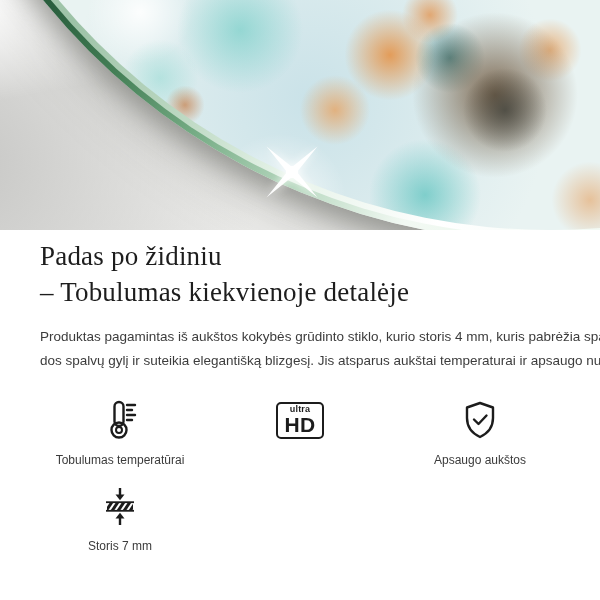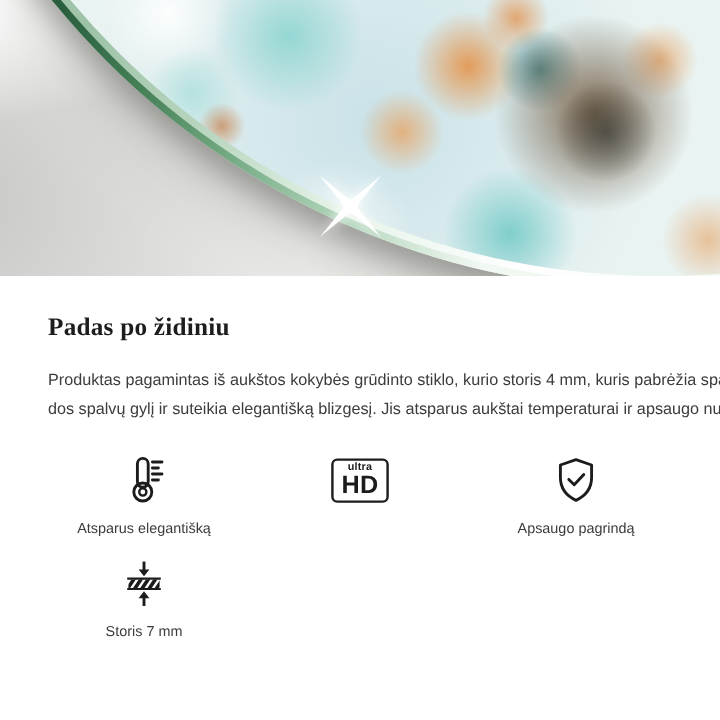--- a/index.html
+++ b/index.html
@@ -45,22 +45,22 @@
       radial-gradient(circle 55px  at 250px 1128px, rgba(120,210,200,.4),rgba(120,210,200,0) 70%),
       radial-gradient(circle 75px  at 230px 1062px, rgba(255,255,255,.9),rgba(255,255,255,0) 70%),
       radial-gradient(circle 95px  at 370px 1250px, rgba(255,255,255,.75),rgba(255,255,255,0) 70%),
       radial-gradient(circle 320px at 400px 1150px, rgba(176,212,224,.55),rgba(176,212,224,0) 75%);
   }
   .sparkle{position:absolute;left:252px;top:132px;width:80px;height:80px;
     filter:drop-shadow(0 0 5px rgba(255,255,255,.95));}
   
   .content{padding:0 40px;}
   h1{
-    margin:24px 0 0;font-family:"Liberation Serif",serif;font-weight:700;
-    font-size:21px;line-height:36px;color:#1d1d1d;letter-spacing:.2px;
+    margin:8px 0 0;font-family:"Liberation Serif",serif;font-weight:400;
+    font-size:27px;line-height:36px;color:#1d1d1d;letter-spacing:.2px;
   }
   .para{margin-top:15px;font-size:13.5px;line-height:24px;color:#3c3c3c;}
   .para div{white-space:nowrap;}
   
   .features{
     display:grid;grid-template-columns:repeat(3,1fr);
     margin:22px -10px 0;row-gap:14px;
   }
   .feature{display:flex;flex-direction:column;align-items:center;}
   .feature .icon-box{height:50px;display:flex;align-items:center;justify-content:center;}
@@ -86,20 +86,21 @@
       <g transform="rotate(45 40 40)">
         <polygon points="40,4 43.5,36.5 76,40 43.5,43.5 40,76 36.5,43.5 4,40 36.5,36.5" fill="#ffffff" opacity="0.97"></polygon>
         <circle cx="40" cy="40" r="6" fill="#ffffff"></circle>
       </g>
     </svg>
   </div>
 
   <div class="content">
     <h1>
       <span>Padas po židiniu</span><br>
+      <span>– Tobulumas kiekvienoje detalėje</span>
     </h1>
 
     <div class="para">
       <div>Produktas pagamintas iš aukštos kokybės grūdinto stiklo, kurio storis 4 mm, kuris pabrėžia spau-</div>
       <div>dos spalvų gylį ir suteikia elegantišką blizgesį. Jis atsparus aukštai temperaturai ir apsaugo nuo</div>
     </div>
 
     <div class="features">
 
       <div class="feature">
@@ -107,40 +108,40 @@
           <svg class="fi" width="44" height="44" viewBox="0 0 44 44" fill="none" stroke="#1c1c1c" stroke-width="2.4" stroke-linecap="round">
             <rect x="16.5" y="4" width="9" height="24" rx="4.5"></rect>
             <circle cx="21" cy="32" r="7.5"></circle>
             <circle cx="21" cy="32" r="3" stroke-width="2"></circle>
             <line x1="29" y1="7" x2="37" y2="7"></line>
             <line x1="29" y1="12" x2="34" y2="12"></line>
             <line x1="29" y1="17" x2="37" y2="17"></line>
             <line x1="29" y1="22" x2="34" y2="22"></line>
           </svg>
         </div>
-        <div class="label">Atsparus elegantišką</div>
+        <div class="label">Tobulumas temperatūrai</div>
       </div>
 
       <div class="feature">
         <div class="icon-box">
           <div class="uhd-badge">
             <span class="uhd-top">ultra</span>
             <span class="uhd-bottom">HD</span>
           </div>
         </div>
       </div>
 
       <div class="feature">
         <div class="icon-box">
           <svg class="fi" width="44" height="44" viewBox="0 0 44 44" fill="none" stroke="#1c1c1c" stroke-width="2.4" stroke-linejoin="round" stroke-linecap="round">
             <path d="M22 5 L35 9.5 V20 C35 29.5 29.5 35.5 22 39 C14.5 35.5 9 29.5 9 20 V9.5 Z"></path>
             <path d="M16 21.5 L20.5 26 L28.5 17.5"></path>
           </svg>
         </div>
-        <div class="label">Apsaugo pagrindą</div>
+        <div class="label">Apsaugo aukštos</div>
       </div>
 
 
 
       <div class="feature">
         <div class="icon-box">
           <svg class="fi" width="44" height="44" viewBox="0 0 44 44">
             <defs>
               <clipPath id="barclip">
                   <rect x="9" y="19" width="26" height="7"></rect>

